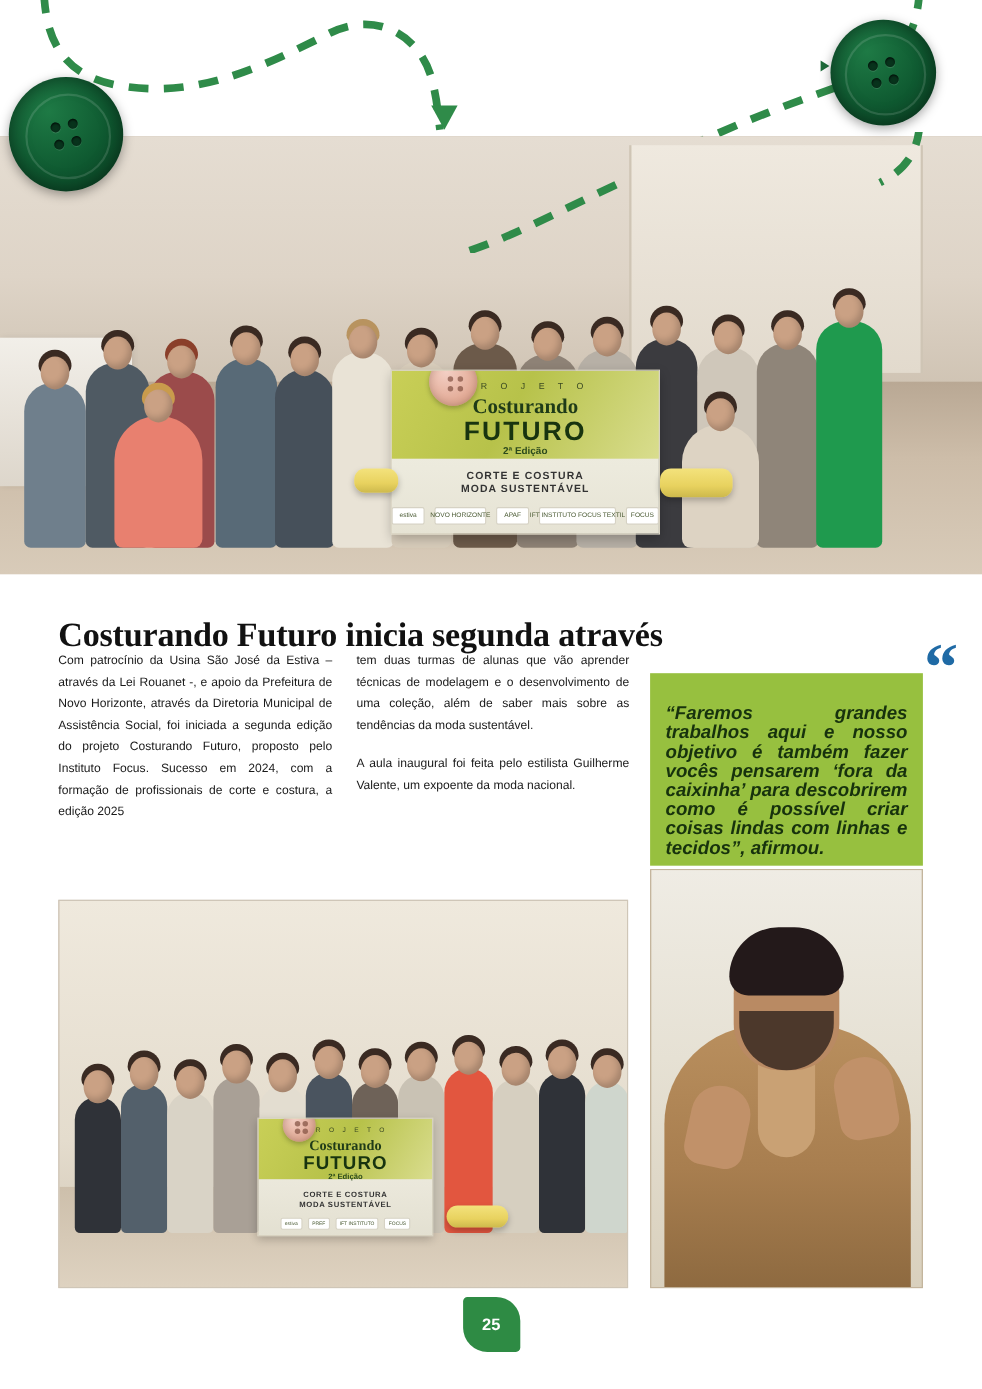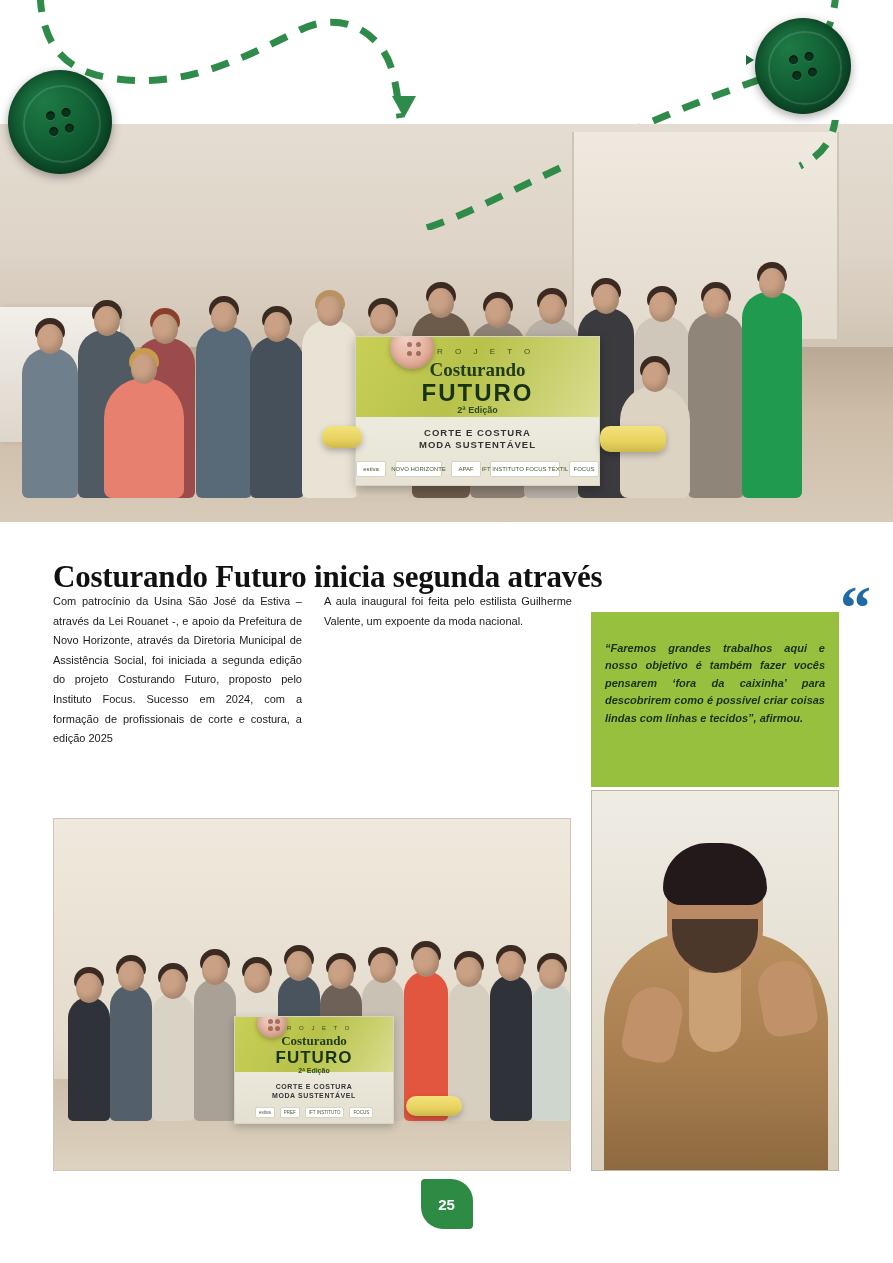--- a/index.html
+++ b/index.html
@@ -233,21 +233,21 @@
 
   
   .quote-box {
     position: absolute;
     left: 591px; top: 612px;
     width: 248px; height: 175px;
     background: #97c03f;
     padding: 28px 14px 10px 14px;
   }
   .quote-text {
-    font-size: 11px;
+    font-size: 17px;
     line-height: 17.4px;
     color: #17320d;
     font-style: italic;
     font-weight: bold;
     text-align: justify;
   }
   .quote-mark {
     position: absolute;
     right: 22px; top: 576px;
     font-family: "Liberation Serif", serif;
@@ -499,20 +499,21 @@
   </div>
 </div>
 
 <h1 class="headline">Costurando Futuro inicia segunda através</h1>
 
 <div class="col" id="col-1">
   <p>Com patrocínio da Usina São José da Estiva – através da Lei Rouanet -, e apoio da Prefeitura de Novo Horizonte, através da Diretoria Municipal de Assistência Social, foi iniciada a segunda edição do projeto Costurando Futuro, proposto pelo Instituto Focus. Sucesso em 2024, com a formação de profissionais de corte e costura, a edição 2025</p>
 </div>
 
 <div class="col" id="col-2">
+  <p>tem duas turmas de alunas que vão aprender técnicas de modelagem e o desenvolvimento de uma coleção, além de saber mais sobre as tendências da moda sustentável.</p>
   <p>A aula inaugural foi feita pelo estilista Guilherme Valente, um expoente da moda nacional.</p>
 </div>
 
 <div class="quote-mark">“</div>
 
 <div class="quote-box">
   <div class="quote-text">“Faremos grandes trabalhos aqui e nosso objetivo é também fazer vocês pensarem ‘fora da caixinha’ para descobrirem como é possível criar coisas lindas com linhas e tecidos”, afirmou.</div>
 </div>
 
 <div class="photo-bl">

